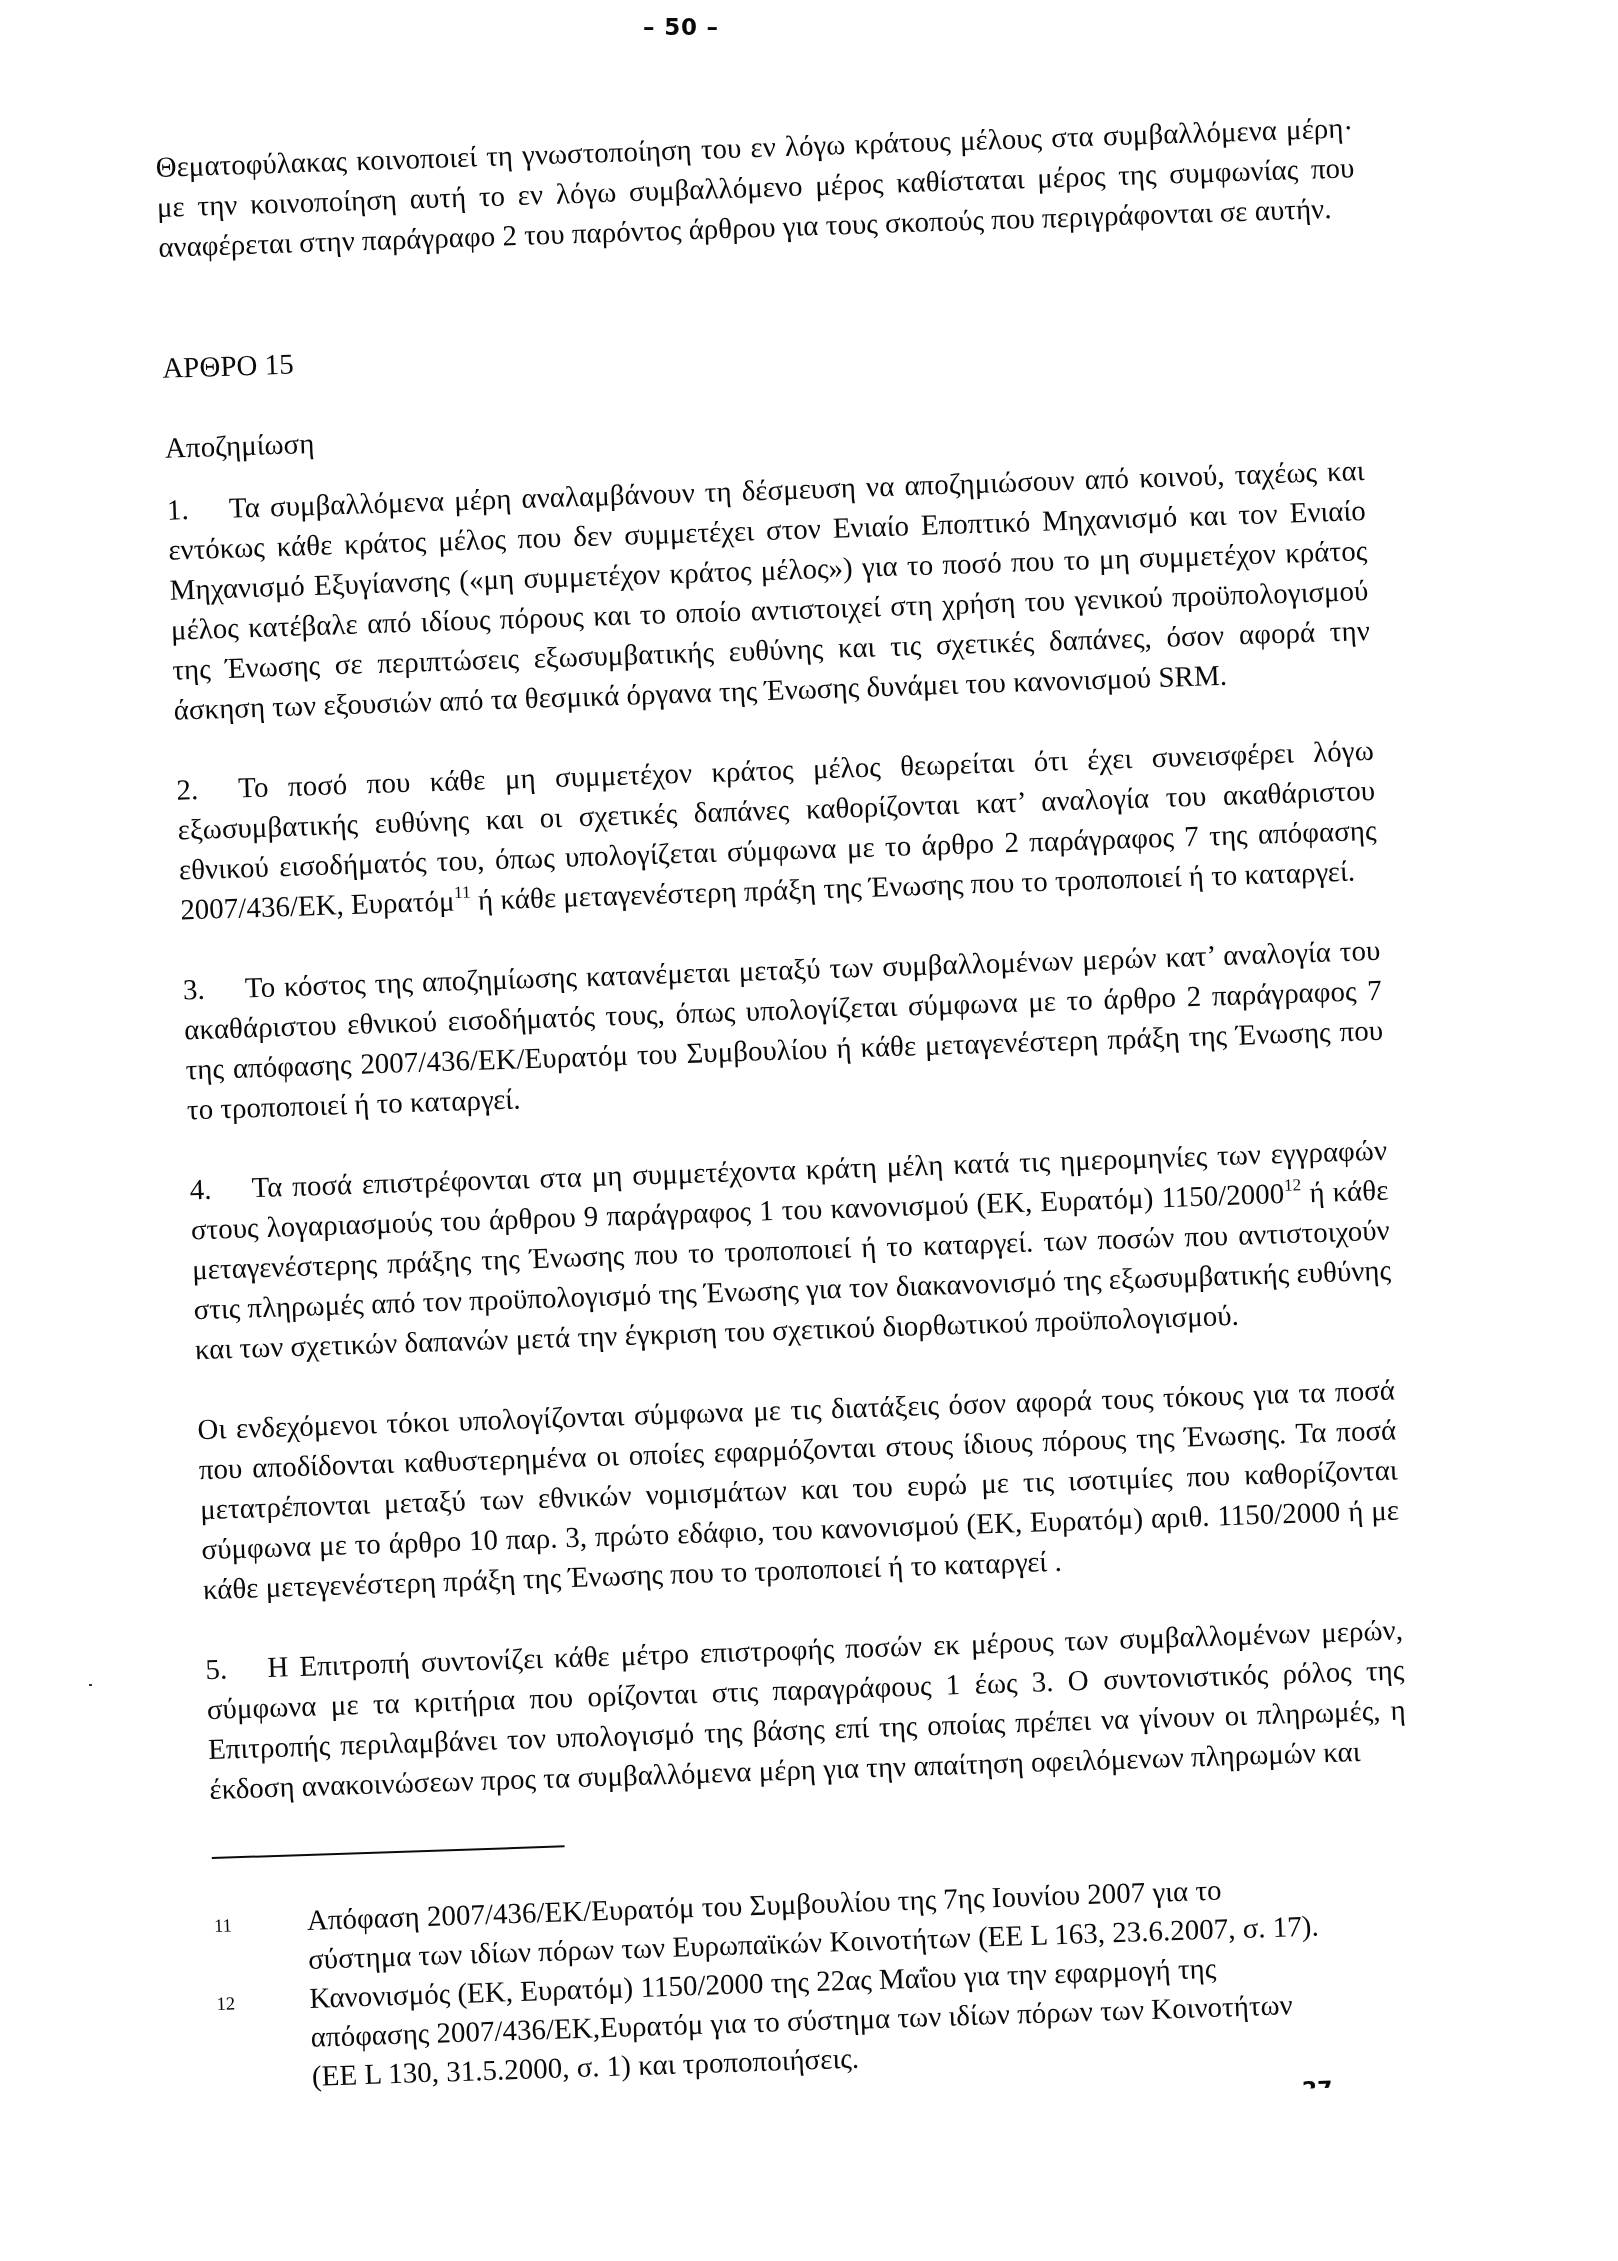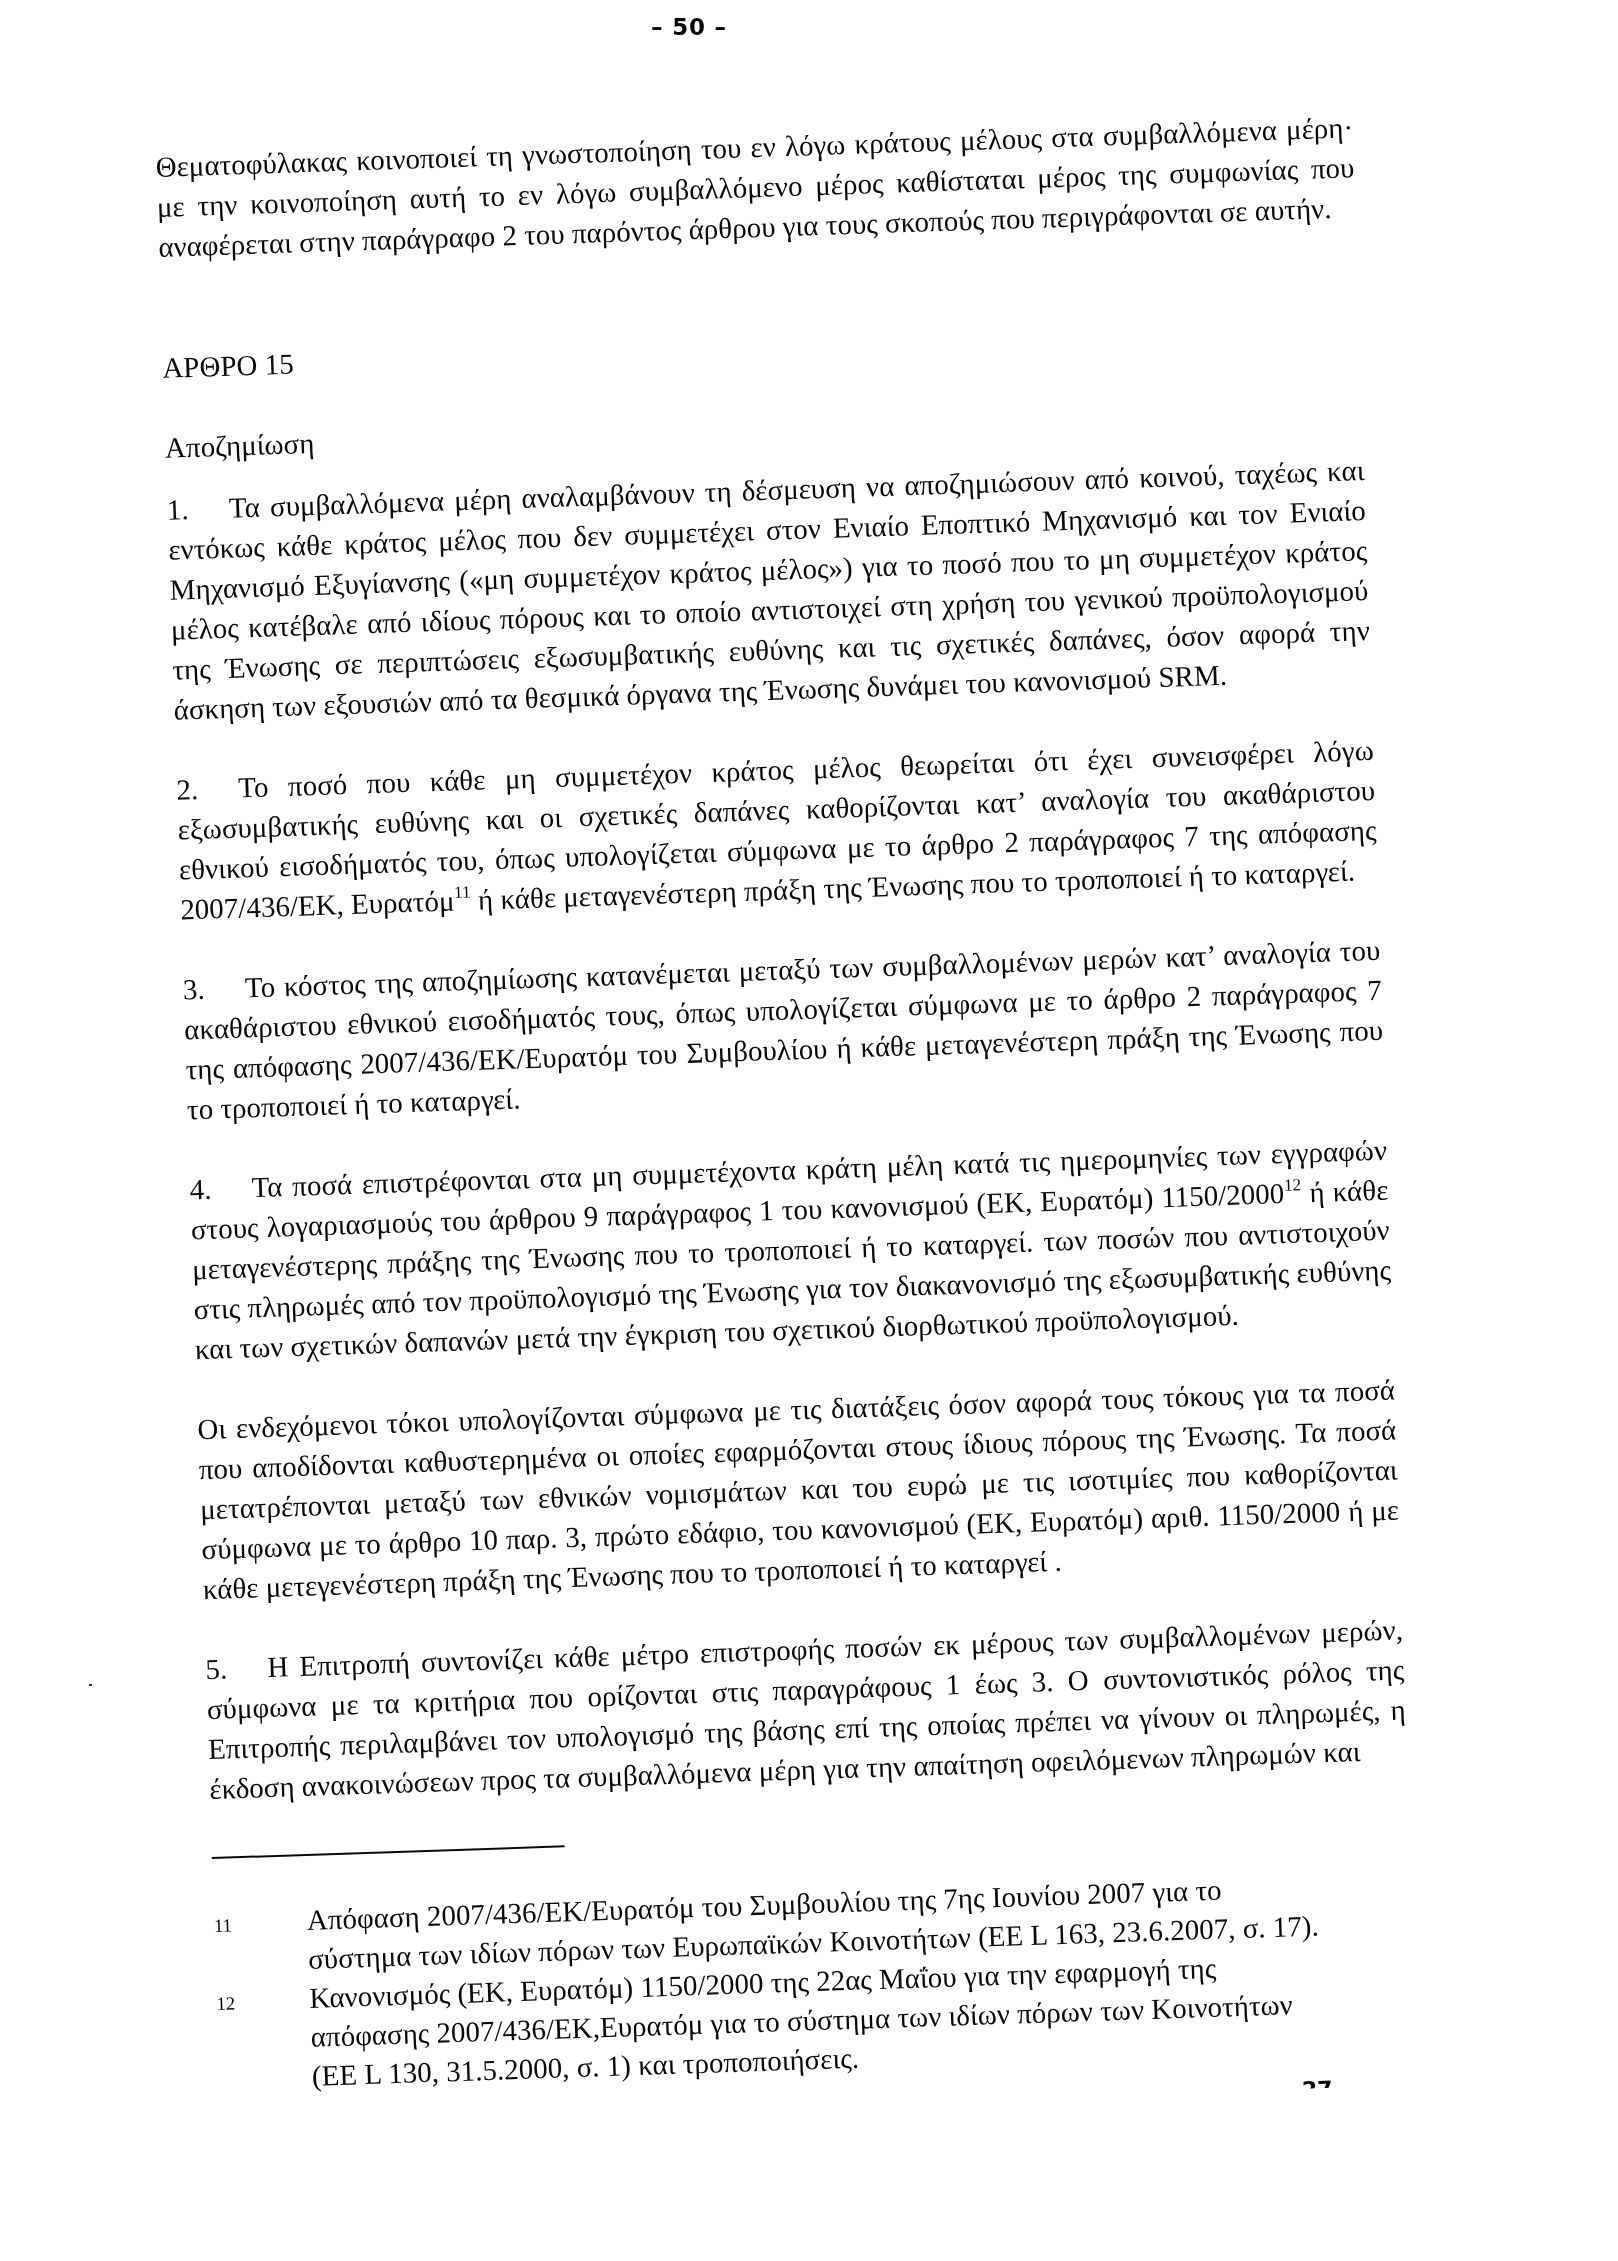--- a/index.html
+++ b/index.html
@@ -11,21 +11,21 @@
     width: 1618px;
     height: 2261px;
     position: relative;
     overflow: hidden;
     font-family: "Liberation Serif", "DejaVu Serif", serif;
     color: #0a0a0a;
   }
   .page-number {
     position: absolute;
     top: 14px;
-    left: 8px;
+    left: 0;
     width: 1362px;
     text-align: center;
     font-family: "DejaVu Sans", sans-serif;
     font-weight: bold;
     font-size: 23px;
     letter-spacing: 0.8px;
   }
   .page {
     position: absolute;
     left: 155px;

